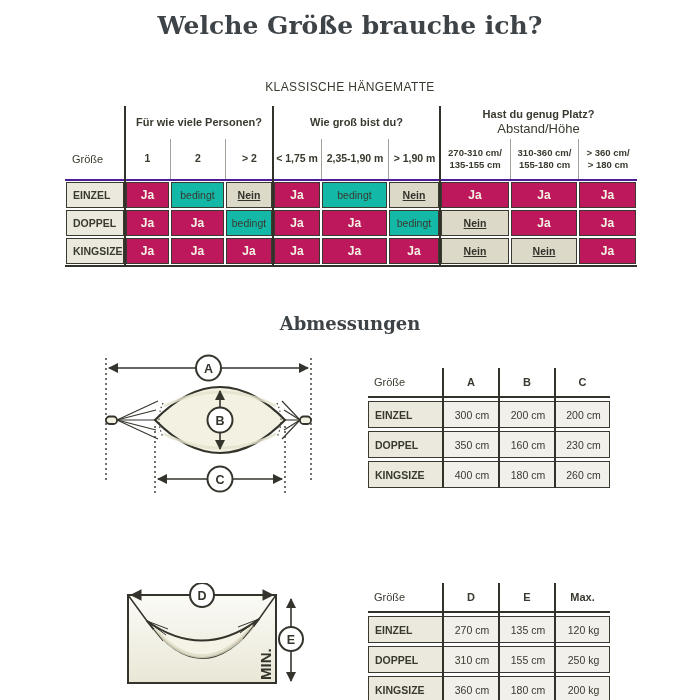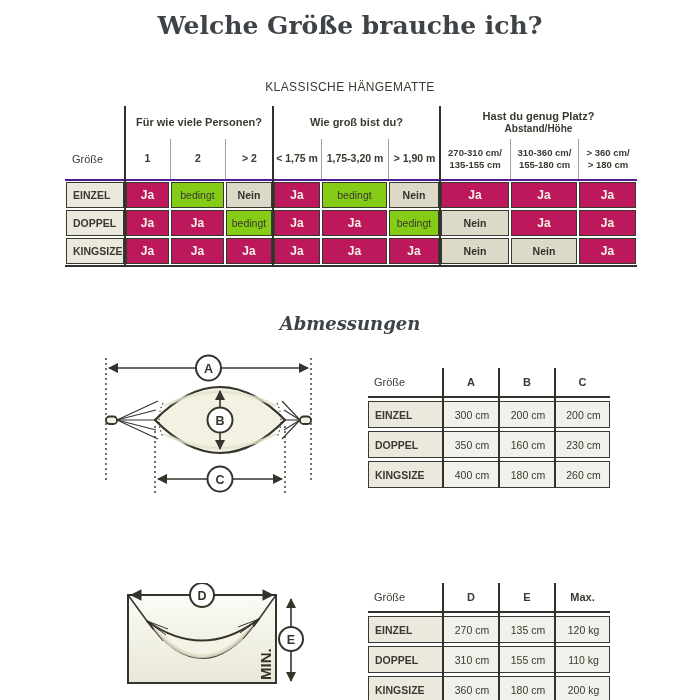--- a/index.html
+++ b/index.html
@@ -4,45 +4,45 @@
 <style>
   * { margin:0; padding:0; box-sizing:border-box; }
   body { background:#ffffff; font-family:"Liberation Sans", sans-serif; color:#3a392f; }
   .page { position:relative; width:689px; height:700px; background:#fff; overflow:hidden; }
 
   .serif-heading { position:absolute; left:0; width:700px; text-align:center;
     font-family:"DejaVu Serif","Liberation Serif",serif; font-weight:bold; color:#3e4347; }
   .main-title { top:11px; font-size:25px; }
   .sub-title  { position:absolute; left:0; width:700px; top:64px; text-align:center;
     font-size:12px; font-weight:normal; letter-spacing:0.4px; color:#3a392f;margin-top:16px; }
-  .sec-title  { font-size:18px;font-style:italic; }
+  .sec-title  { font-size:18px; }
   .sec-abm    { top:313px; }
   .sec-min    { top:545px; }
 
   
   .size-table { position:absolute; left:65px; top:106px; width:572px; }
   .vline { position:absolute; top:0; bottom:0; width:2px; background:#32312a; z-index:3; }
   .thead { border-bottom:2px solid #4c1d95; }
   .g-row { display:grid; grid-template-columns:60px 148px 167px 197px; height:33px; align-items:center; }
   .g-cell { text-align:center; font-weight:bold; font-size:11px; line-height:1.2; }
-  .g-sub  { font-weight:bold; font-size:10px; }
+  .g-sub  { font-weight:normal; font-size:13px; }
   .c-row { display:grid; grid-template-columns:60px 45px 55px 48px 48px 67px 52px 70px 68px 59px; height:40px; }
   .c-cell { display:flex; align-items:center; justify-content:center; font-weight:bold;
             font-size:10.5px; text-align:center; line-height:1.3; white-space:pre-line; }
   .c-cell.corner { justify-content:flex-start; padding-left:7px; font-weight:normal; font-size:11px; }
   .c-cell.small { font-size:9.5px; }
   .c-cell.sep { border-left:1px solid #a3a29a; }
   .tbody { border-bottom:2px solid #32312a; }
   .trow { display:grid; grid-template-columns:60px 45px 55px 48px 48px 67px 52px 70px 68px 59px; height:28px; }
   .cell { margin:1px; border:1px solid #3a392f; display:flex; align-items:center; justify-content:center;
           font-size:10.5px; }
   .cell.lbl { background:#ebe9dd; justify-content:flex-start; padding-left:6px; font-weight:bold; }
   .c-ja      { background:#be185d; color:#f3f2e3; font-weight:bold; font-size:12px; }
-  .c-bedingt { background:#84cc16; color:#3a392f; }
-  .c-nein    { background:#dcd9c8; color:#32312a; font-weight:bold; }
+  .c-bedingt { background:#14b8a6; color:#3a392f; }
+  .c-nein    { background:#dcd9c8; color:#32312a; font-weight:bold;text-decoration:underline; }
 
   
   .mini-table { position:absolute; width:242px; }
   .mt-head { display:grid; grid-template-columns:75px 56px 56px 55px; height:30px;
              border-bottom:2px solid #32312a; align-items:center; }
   .mt-hcell { text-align:center; font-weight:bold; font-size:11px; }
   .mt-hcell.first { text-align:left; padding-left:6px; font-weight:normal; }
   .mt-row { display:grid; grid-template-columns:75px 56px 56px 55px; height:27px; margin-top:3px;
             border:1px solid #3a392f; background:#f1f0ea; }
   .mt-cell { display:flex; align-items:center; justify-content:center; font-size:10.5px; }
@@ -70,21 +70,21 @@
           <div>Hast du genug Platz?</div>
           <div class="g-sub">Abstand/Höhe</div>
         </div>
       </div>
       <div class="c-row">
         <div class="c-cell corner">Größe</div>
         <div class="c-cell">1</div>
         <div class="c-cell sep">2</div>
         <div class="c-cell sep">&gt; 2</div>
         <div class="c-cell">&lt; 1,75 m</div>
-        <div class="c-cell sep">1,75-3,20 m</div>
+        <div class="c-cell sep">2,35-1,90 m</div>
         <div class="c-cell sep">&gt; 1,90 m</div>
         <div class="c-cell small">270-310 cm/
 135-155 cm</div>
         <div class="c-cell small sep">310-360 cm/
 155-180 cm</div>
         <div class="c-cell small sep">&gt; 360 cm/
 &gt; 180 cm</div>
       </div>
     </div>
     <div class="tbody">
@@ -249,21 +249,21 @@
     <div class="mt-row">
       <div class="mt-cell lbl">EINZEL</div>
       <div class="mt-cell">270 cm</div>
       <div class="mt-cell">135 cm</div>
       <div class="mt-cell">120 kg</div>
     </div>
     <div class="mt-row">
       <div class="mt-cell lbl">DOPPEL</div>
       <div class="mt-cell">310 cm</div>
       <div class="mt-cell">155 cm</div>
-      <div class="mt-cell">110 kg</div>
+      <div class="mt-cell">250 kg</div>
     </div>
     <div class="mt-row">
       <div class="mt-cell lbl">KINGSIZE</div>
       <div class="mt-cell">360 cm</div>
       <div class="mt-cell">180 cm</div>
       <div class="mt-cell">200 kg</div>
     </div>
     <div class="vline" style="left:74px"></div>
     <div class="vline" style="left:130px"></div>
     <div class="vline" style="left:186px"></div>

